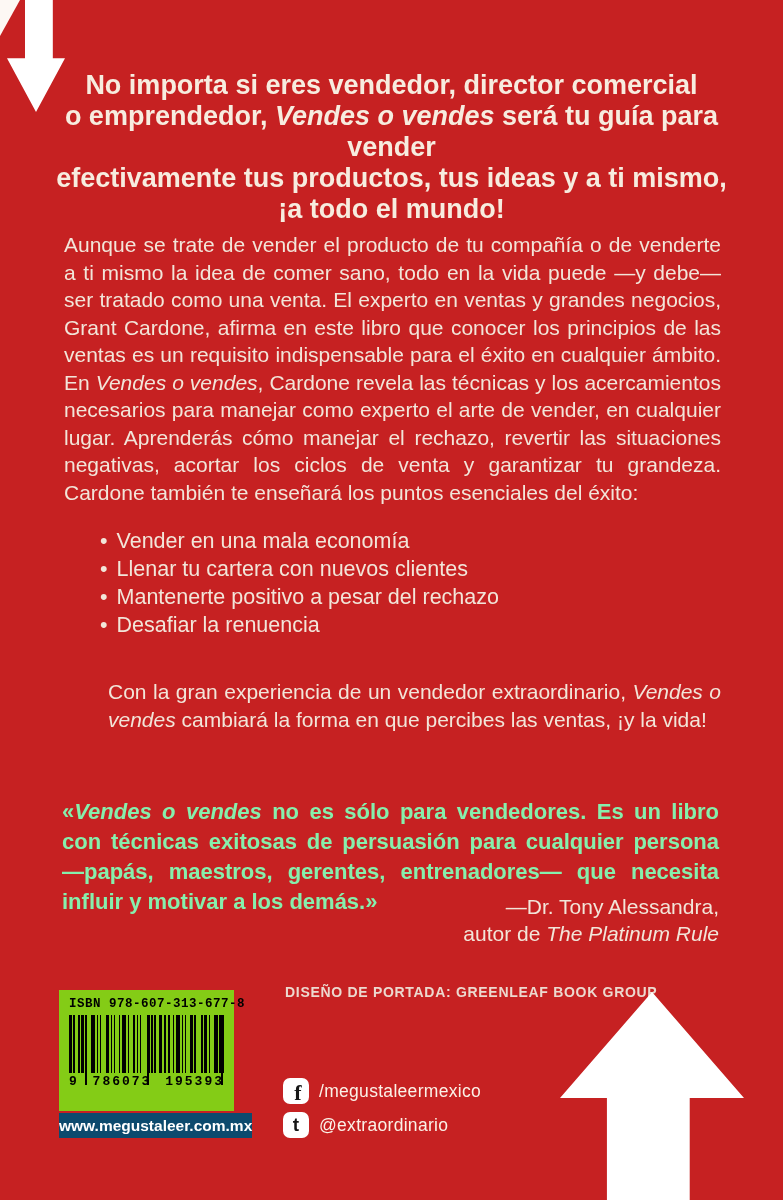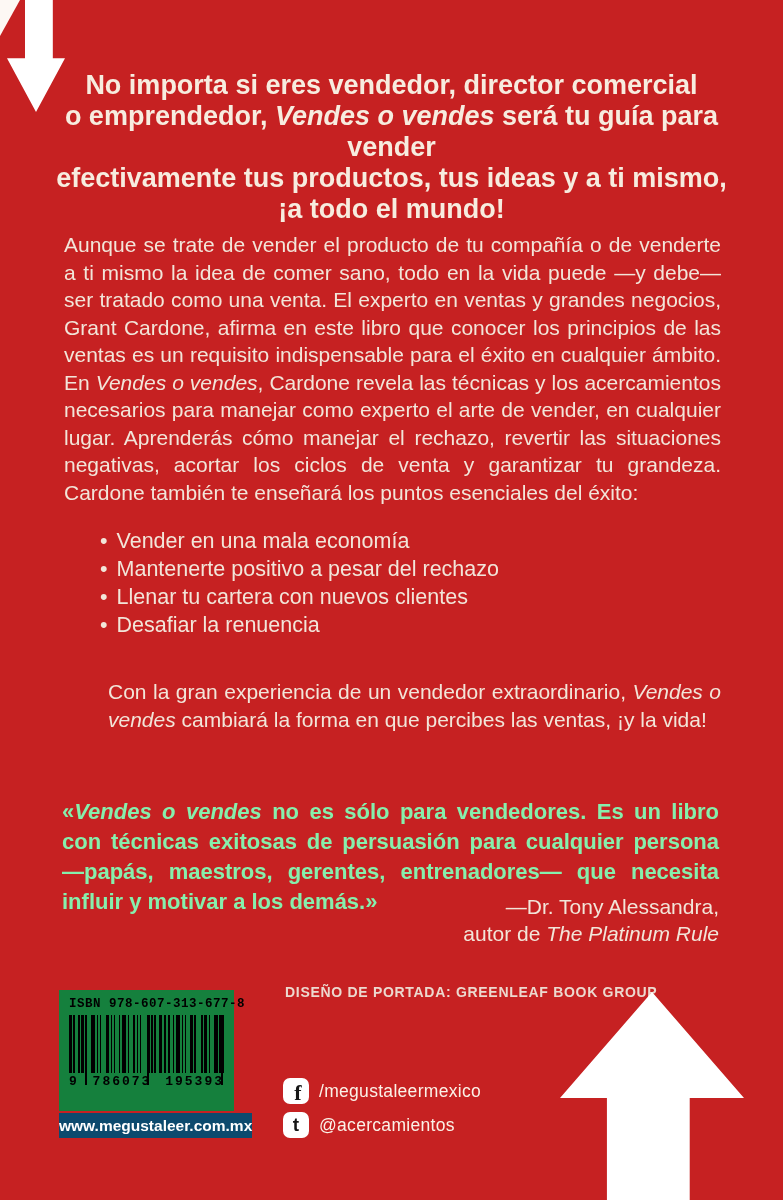--- a/index.html
+++ b/index.html
@@ -27,21 +27,21 @@
   .closing{position:absolute;left:64px;right:62px;top:678px;text-align:justify;
     font-size:21px;line-height:27.5px;color:#f2e5d9;margin-left:44px;}
   .quote{position:absolute;left:62px;right:64px;top:797px;text-align:justify;
     font-size:22px;line-height:30px;font-weight:bold;color:#86efac;}
   .attribution{position:absolute;left:300px;right:64px;top:893px;text-align:right;
     font-size:21px;line-height:27px;color:#f2e5d9;}
   .credit{position:absolute;left:285px;top:984px;font-size:14px;font-weight:bold;
     letter-spacing:.7px;color:#ecd9cf;}
 
   
-  .barcode-box{position:absolute;left:59px;top:990px;width:175px;height:121px;background:#15803d;
+  .barcode-box{position:absolute;left:59px;top:990px;width:175px;height:121px;background:#84cc16;
     box-sizing:border-box;padding:7px 10px 0;color:#000;}
   .isbn-label{font-family:"Liberation Mono",monospace;font-size:12.5px;font-weight:bold;
     letter-spacing:.5px;text-align:center;white-space:nowrap;}
   .bars-wrap{position:relative;margin-top:4px;height:74px;}
   .bars{display:flex;height:58px;overflow:hidden;}
   .bars div{background:#000;height:100%;flex:none;}
   .guard{position:absolute;top:0;width:2px;height:70px;background:#000;}
   .digits{position:absolute;left:0;right:0;top:59px;display:flex;justify-content:space-between;
     font-family:"Liberation Mono",monospace;font-size:13px;font-weight:bold;letter-spacing:2px;}
   .strip{position:absolute;left:59px;top:1113px;width:193px;height:25px;background:#0c4a6e;
@@ -67,22 +67,22 @@
 
   <div class="corner-fold"></div>
   <div class="arrow-down"></div>
 
   <div class="intro"><span>No importa si eres vendedor, director comercial</span><br><span>o emprendedor, </span><i>Vendes o vendes</i><span> será tu guía para vender</span><br><span>efectivamente tus productos, tus ideas y a ti mismo,</span><br><span>¡a todo el mundo!</span></div>
 
   <div class="bodytext"><span>Aunque se trate de vender el producto de tu compañía o de venderte a ti mismo la idea de comer sano, todo en la vida puede —y debe— ser tratado como una venta. El experto en ventas y grandes negocios, Grant Cardone, afirma en este libro que conocer los principios de las ventas es un requisito indispensable para el éxito en cualquier ámbito. En </span><i>Vendes o vendes</i><span>, Cardone revela las técnicas y los acercamientos necesarios para manejar como experto el arte de vender, en cualquier lugar. Aprenderás cómo manejar el rechazo, revertir las situaciones negativas, acortar los ciclos de venta y garantizar tu grandeza. Cardone también te enseñará los puntos esenciales del éxito:</span></div>
 
   <ul class="bullets">
     <li>Vender en una mala economía</li>
+    <li>Llenar tu cartera con nuevos clientes</li>
     <li>Mantenerte positivo a pesar del rechazo</li>
-    <li>Llenar tu cartera con nuevos clientes</li>
     <li>Desafiar la renuencia</li>
   </ul>
 
   <div class="closing"><span>Con la gran experiencia de un vendedor extraordinario, </span><i>Vendes o vendes</i><span> cambiará la forma en que percibes las ventas, ¡y la vida!</span></div>
 
   <div class="quote"><span>«</span><i>Vendes o vendes</i><span> no es sólo para vendedores. Es un libro con técnicas exitosas de persuasión para cualquier persona —papás, maestros, gerentes, entrenadores— que necesita influir y motivar a los demás.»</span></div>
 
   <div class="attribution">
     <div>—Dr. Tony Alessandra,</div>
     <div><span>autor de </span><i>The Platinum Rule</i></div>
@@ -142,18 +142,18 @@
   </div>
 
   <div class="strip">www.megustaleer.com.mx</div>
 
   <div class="social-row fb">
     <div class="social-icon fb-glyph">f</div>
     <div class="handle">/megustaleermexico</div>
   </div>
   <div class="social-row tw">
     <div class="social-icon tw-glyph">t</div>
-    <div class="handle">@acercamientos</div>
+    <div class="handle">@extraordinario</div>
   </div>
 
   <div class="arrow-up"></div>
 
 </div>
 
 </body></html>

